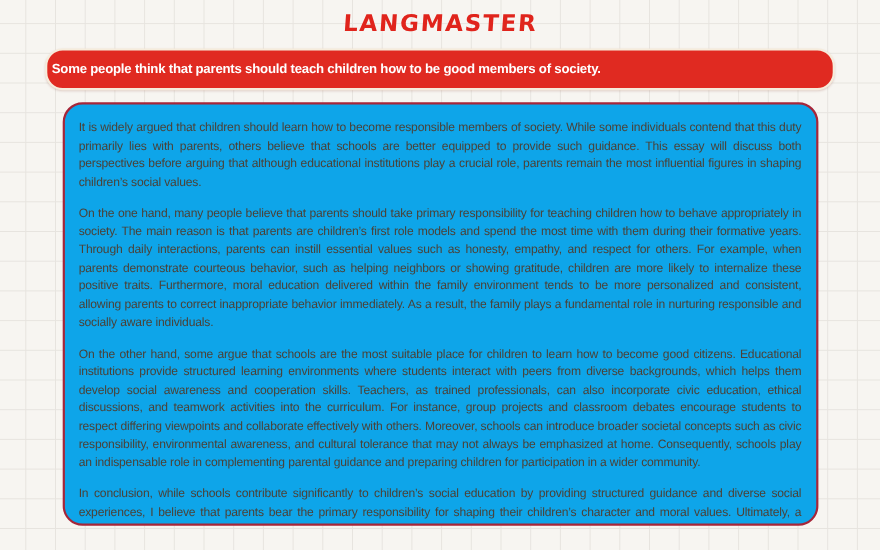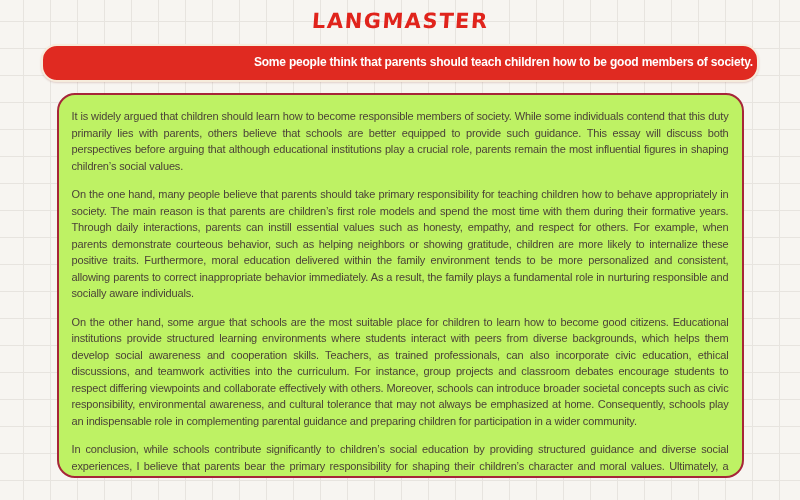--- a/index.html
+++ b/index.html
@@ -33,37 +33,37 @@
     font-family: "DejaVu Sans", sans-serif;
   }
   .prompt-banner {
     box-sizing: border-box;
     width: 718px;
     margin: 5px auto 0 auto;
     background: #e02a21;
     border: 2px solid #f6ecdc;
     border-radius: 16px;
     padding: 7px 4px 8px 4px;
-    text-align: right;
+    text-align: left;
     color: #ffffff;
     font-weight: bold;
     font-size: 12px;
     line-height: 19px;
     letter-spacing: -0.2px;
     box-shadow: 0 1px 2px rgba(120,40,30,0.18);
   }
   .prompt-line {
     white-space: nowrap;
   }
   .essay-card {
     box-sizing: border-box;
     width: 687px;
     height: 385px;
     margin: 11px auto 0 auto;
-    background: #bef264;
+    background: #0ea5e9;
     border: 2px solid #a62639;
     border-radius: 18px;
     padding: 13px 13px 7px 13px;
     overflow: hidden;
   }
   .essay-card p {
     margin: 0 0 12px 0;
     font-size: 11px;
     line-height: 16.5px;
     letter-spacing: -0.15px;

